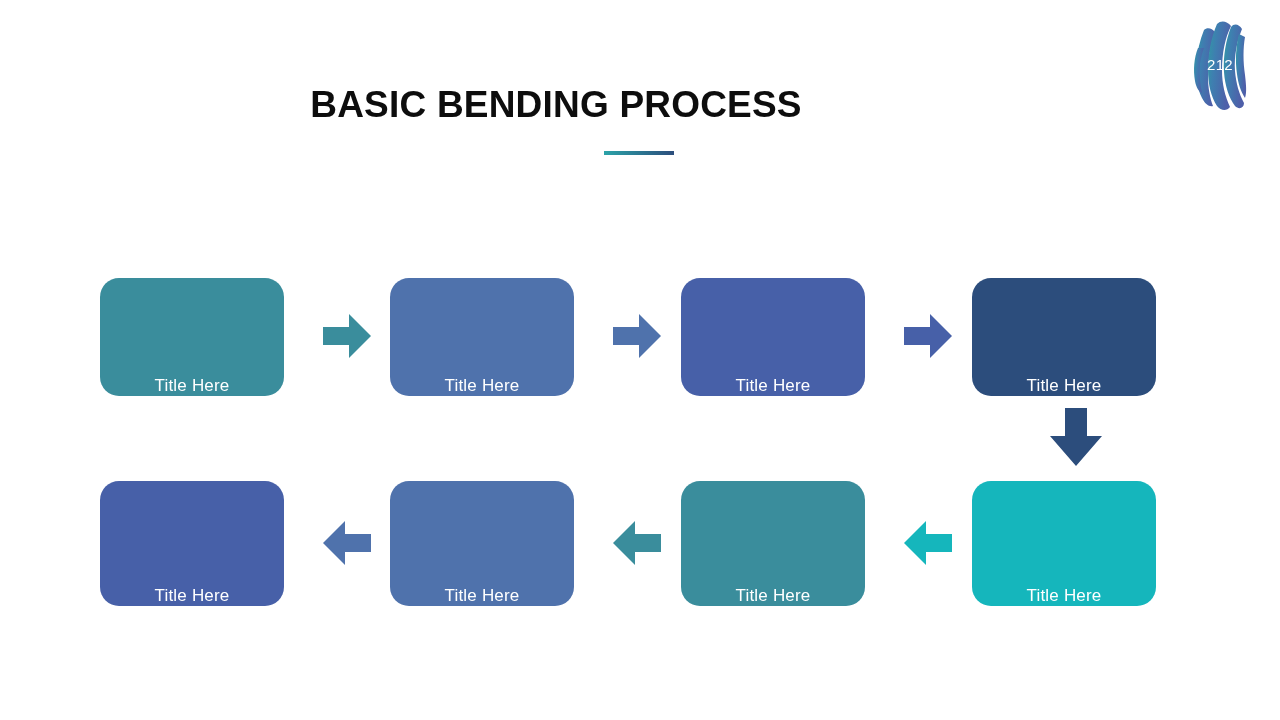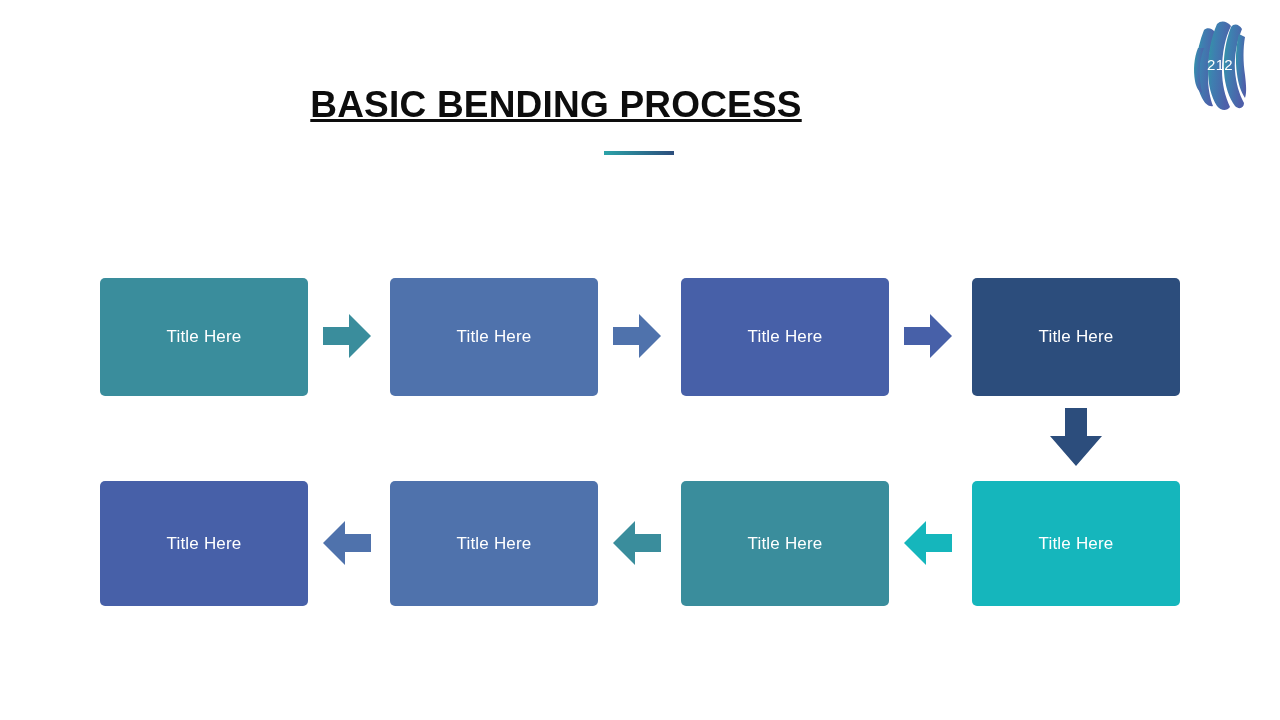--- a/index.html
+++ b/index.html
@@ -45,46 +45,45 @@
     position: absolute;
     left: 0;
     top: 84px;
     width: 1112px;
     text-align: center;
     font-size: 37px;
     font-weight: bold;
     color: #0d0d0d;
     letter-spacing: 0.2px;
     font-family: "Liberation Sans", sans-serif;
-    text-decoration: underline;
   }
   #title-underline {
     position: absolute;
     left: 604px;
     top: 151px;
     width: 70px;
     height: 4px;
     background: linear-gradient(to right, #2BA3A8 0%, #33717F 45%, #2C4D7C 100%);
   }
 
   
   #diagram {
     position: absolute;
     left: 0;
     top: 0;
     width: 1280px;
     height: 720px;
   }
   .proc-box {
     position: absolute;
-    width: 208px;
+    width: 184px;
     height: 118px;
-    border-radius: 5px;
+    border-radius: 19px;
     display: flex;
-    align-items: center;
+    align-items: flex-end;
     justify-content: center;
     box-sizing: border-box;
   }
   .proc-box .box-label {
     color: #ffffff;
     font-size: 17px;
     font-weight: normal;
     font-family: "Liberation Sans", sans-serif;
     letter-spacing: 0.2px;
   }

